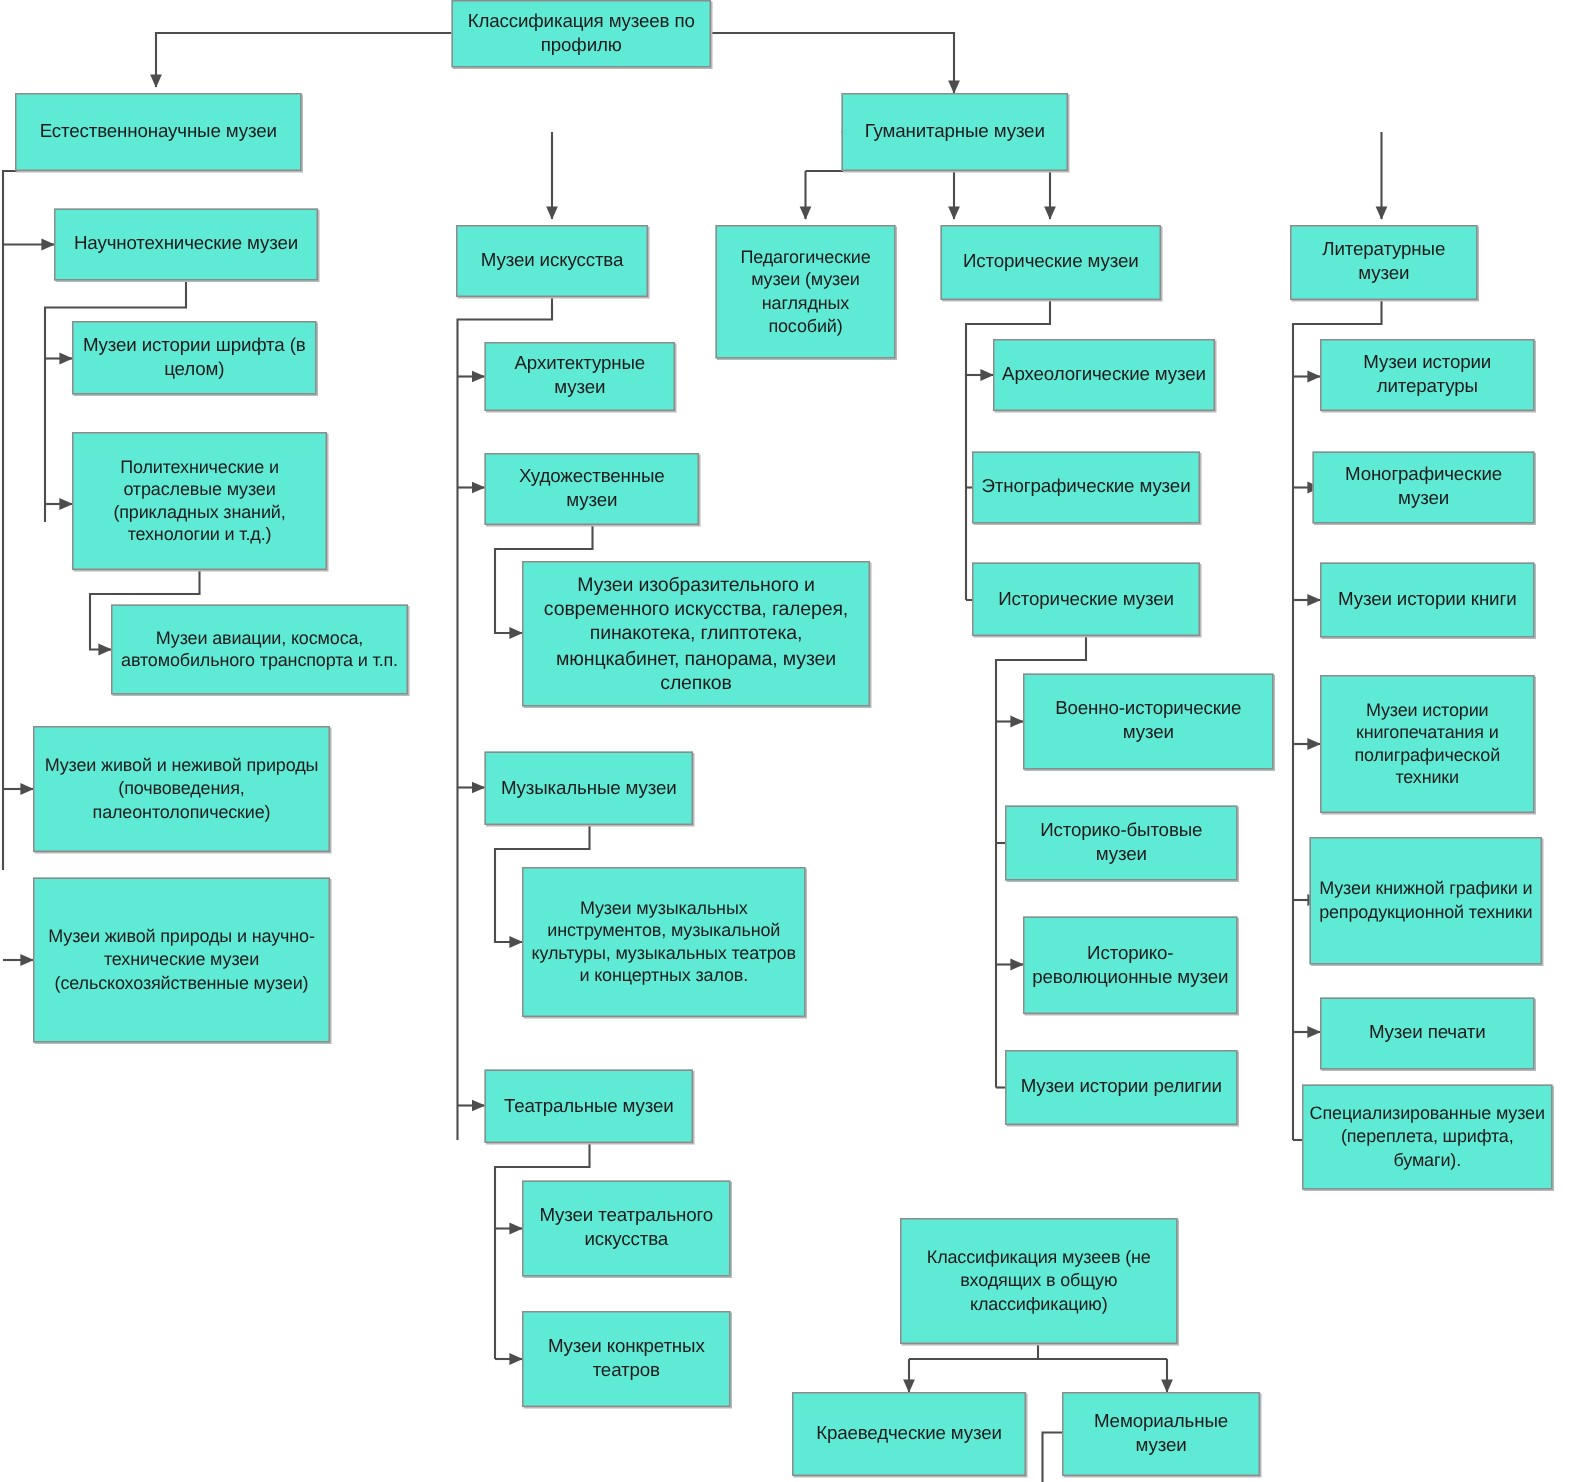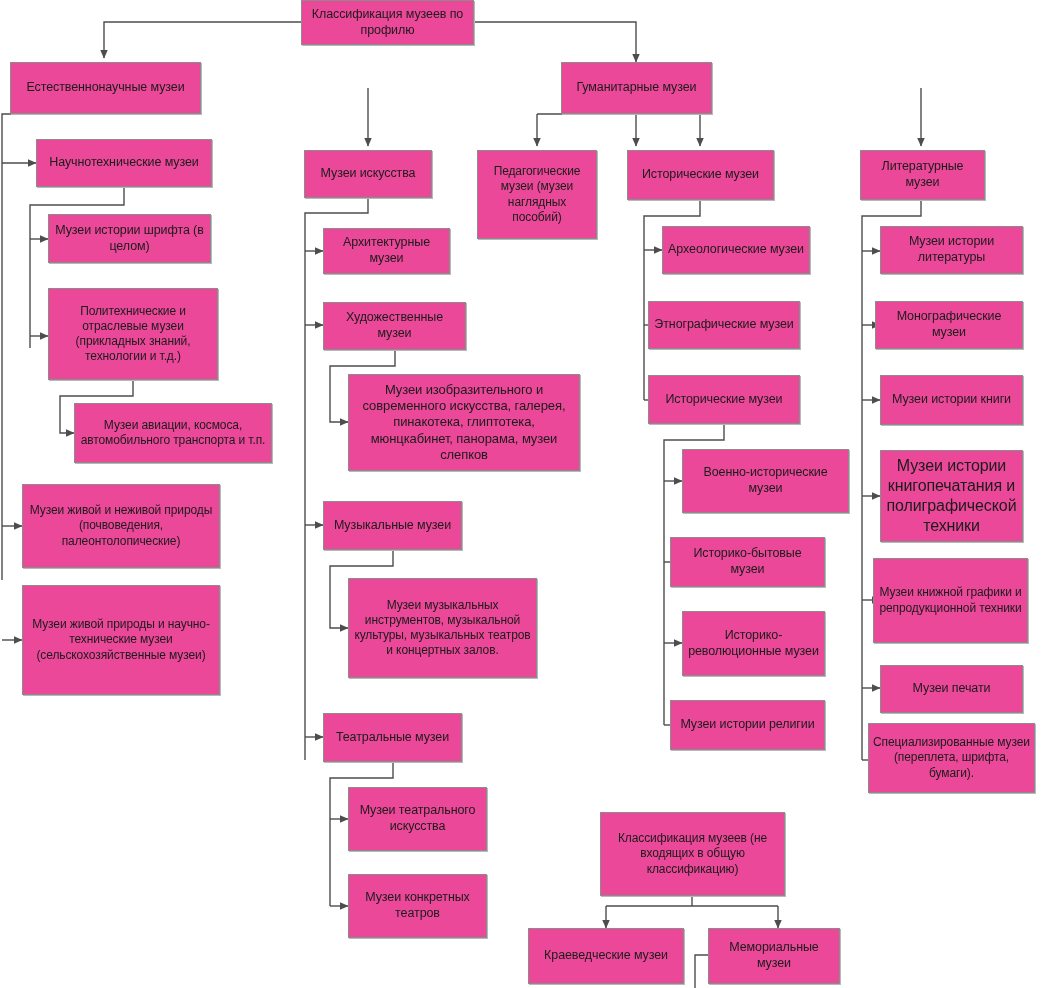--- a/index.html
+++ b/index.html
@@ -18,21 +18,21 @@
   #wires {
     position: absolute;
     left: 0; top: 0;
     width: 1048px;
     height: 988px;
     pointer-events: none;
   }
   .node {
     position: absolute;
     box-sizing: border-box;
-    background: #ec4899;
+    background: #5eead4;
     border: 1px solid #8c8c8c;
     box-shadow: 1px 1px 0 0 #b8b8b8;
     display: flex;
     align-items: center;
     justify-content: center;
     text-align: center;
     color: #1b1b1b;
     font-size: 12.5px;
     line-height: 1.26;
     padding: 2px 4px;
@@ -210,21 +210,21 @@
   </div>
   <div class="node" style="left:880px; top:226px; width:143px; height:48px;">
     <span>Музеи истории литературы</span>
   </div>
   <div class="node" style="left:875px; top:301px; width:148px; height:48px;">
     <span>Монографические музеи</span>
   </div>
   <div class="node" style="left:880px; top:375px; width:143px; height:50px;">
     <span>Музеи истории книги</span>
   </div>
-  <div class="node" style="left:880px; top:450px; width:143px; height:92px; font-size:16px;">
+  <div class="node" style="left:880px; top:450px; width:143px; height:92px; font-size:12px;">
     <span>Музеи истории книгопечатания и полиграфической техники</span>
   </div>
   <div class="node" style="left:873px; top:558px; width:155px; height:85px; font-size:12px;">
     <span>Музеи книжной графики и репродукционной техники</span>
   </div>
   <div class="node" style="left:880px; top:665px; width:143px; height:48px;">
     <span>Музеи печати</span>
   </div>
   <div class="node" style="left:868px; top:723px; width:167px; height:70px; font-size:12px;">
     <span>Специализированные музеи (переплета, шрифта, бумаги).</span>

